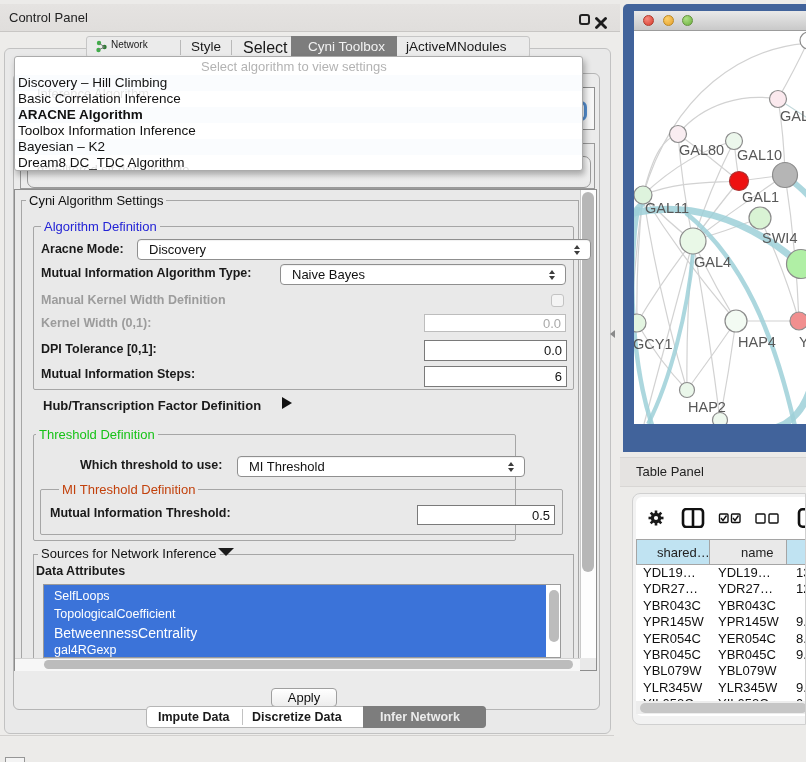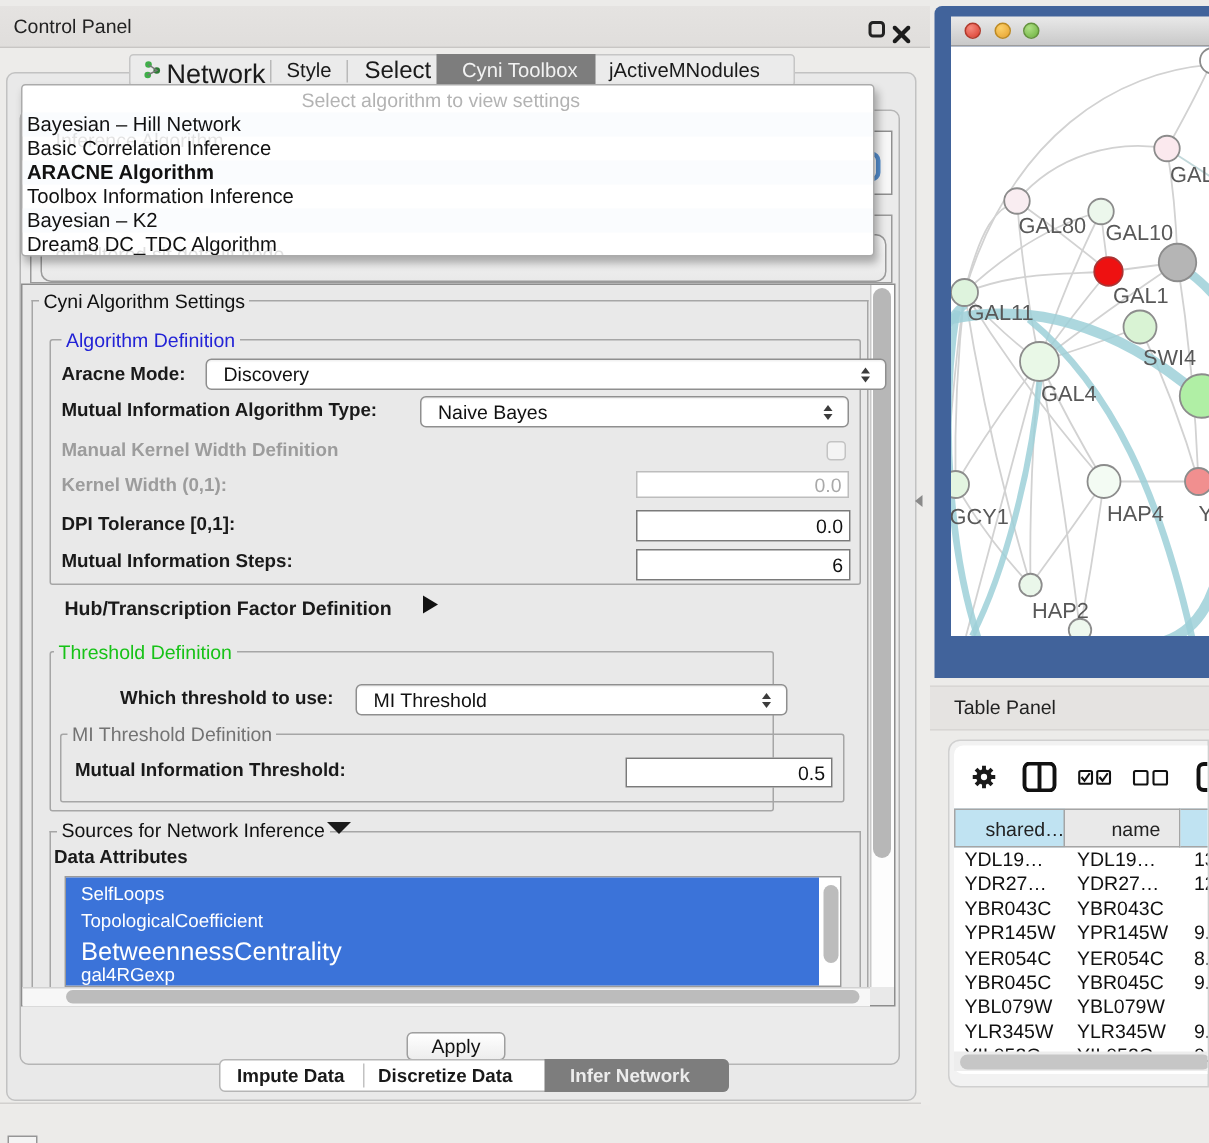--- a/index.html
+++ b/index.html
@@ -38,21 +38,21 @@
   <div class="abs" style="left:86px;top:32px;width:444px;height:22px;background:#ebebeb;border:1px solid #c6c6c6;border-radius:3px;"></div>
   <div class="abs" style="left:291px;top:32px;width:106px;height:22px;background:#7d7d7d;"></div>
   <div class="abs" style="left:95px;top:36px;width:13px;height:14px;">
     <svg width="13" height="14" viewBox="0 0 13 14">
       <circle cx="4" cy="3" r="2.2" fill="#3fae49"></circle>
         <circle cx="3.5" cy="10" r="2.2" fill="#3fae49"></circle>
         <circle cx="9.5" cy="7" r="2.2" fill="#2d7b34"></circle>
       <path d="M4 3 L9.5 7 L3.5 10" stroke="#777" stroke-width="1" fill="none"></path>
     </svg>
   </div>
-  <div class="abs" style="left:111px;top:35px;font-size:18px;color:#1a1a1a;">Network</div>
+  <div class="abs" style="left:111px;top:35px;font-size:10px;color:#1a1a1a;">Network</div>
   <div class="abs" style="left:180px;top:36px;width:1px;height:15px;background:#b9b9b9;"></div>
   <div class="abs" style="left:191px;top:35px;font-size:13.5px;color:#1a1a1a;">Style</div>
   <div class="abs" style="left:231px;top:36px;width:1px;height:15px;background:#b9b9b9;"></div>
   <div class="abs" style="left:243px;top:35px;font-size:16px;color:#1a1a1a;">Select</div>
   <div class="abs" style="left:308px;top:35px;font-size:13.5px;color:#f2f2f2;">Cyni Toolbox</div>
   <div class="abs" style="left:406px;top:35px;font-size:13.5px;color:#1a1a1a;">jActiveMNodules</div>
 
   <div class="abs" style="left:13px;top:69px;width:587px;height:637px;background:#ebebeb;border:1px solid #b5b5b5;border-radius:6px;"></div>
 
   <div class="abs" style="left:540px;top:83px;width:55px;height:43px;background:#f7f7f7;border:1px solid #8f8f8f;"></div>
@@ -89,55 +89,55 @@
 
   <div class="abs lbl" style="left:43px;top:394px;font-size:13px;">Hub/Transcription Factor Definition</div>
   <div class="abs" style="left:282px;top:393px;width:0;height:0;border-top:6.5px solid transparent;border-bottom:6.5px solid transparent;border-left:10px solid #111;"></div>
 
   <div class="abs grp" style="left:33px;top:430px;width:483px;height:107px;">
     <span class="bt" style="left:2px;color:#17c217;">Threshold Definition</span>
   </div>
   <div class="abs lbl" style="left:80px;top:454px;">Which threshold to use:</div>
   <div class="abs combo" style="left:237px;top:452px;width:288px;height:21px;">MI Threshold<span class="carr"></span></div>
   <div class="abs grp" style="left:40px;top:485px;width:523px;height:46px;">
-    <span class="bt" style="left:4px;color:#737373;background:#e9e9e9;">MI Threshold Definition</span>
+    <span class="bt" style="left:18px;color:#c2410c;background:#e9e9e9;">MI Threshold Definition</span>
   </div>
   <div class="abs lbl" style="left:50px;top:502px;">Mutual Information Threshold:</div>
   <div class="abs tf" style="left:417px;top:501px;width:138px;height:20px;">0.5</div>
 
   <div class="abs" style="left:33px;top:550px;width:541px;height:104px;border-left:1px solid #a6a6a6;border-top:1px solid #a6a6a6;border-right:1px solid #a6a6a6;"></div>
   <div class="abs bt" style="left:38px;top:542px;color:#111;background:#e9e9e9;">Sources for Network Inference</div>
   <div class="abs" style="left:218px;top:544px;width:0;height:0;border-left:8.5px solid transparent;border-right:8.5px solid transparent;border-top:8px solid #1a1a1a;"></div>
   <div class="abs lbl" style="left:36px;top:560px;">Data Attributes</div>
   <div class="abs" style="left:43px;top:580px;width:518px;height:74px;background:#fff;border:1px solid #9a9a9a;"></div>
   <div class="abs" style="left:44px;top:581px;width:502px;height:72px;background:#3b73d9;"></div>
   <div class="abs" style="left:54px;top:585px;font-size:12.5px;color:#fff;">SelfLoops</div>
   <div class="abs" style="left:54px;top:603px;font-size:12.5px;color:#fff;">TopologicalCoefficient</div>
-  <div class="abs" style="left:54px;top:621px;font-size:17px;color:#fff;">BetweennessCentrality</div>
+  <div class="abs" style="left:54px;top:621px;font-size:14px;color:#fff;">BetweennessCentrality</div>
   <div class="abs" style="left:54px;top:639px;font-size:12.5px;color:#fff;">gal4RGexp</div>
   <div class="abs" style="left:549px;top:586px;width:10px;height:52px;background:#bcbcbc;border-radius:5px;"></div>
 
   <div class="abs" style="left:271px;top:672px;width:66px;height:19px;background:linear-gradient(#ffffff,#ededed);border:1px solid #9f9f9f;border-radius:4px;display:flex;align-items:center;justify-content:center;font-size:13px;color:#111;margin-top:12px;">Apply</div>
 
   <div class="abs" style="left:146px;top:702px;width:340px;height:22px;background:#fff;border:1px solid #b5b5b5;border-radius:4px;"></div>
   <div class="abs" style="left:363px;top:702px;width:123px;height:22px;background:#7d7d7d;border-radius:0 4px 4px 0;"></div>
   <div class="abs" style="left:158px;top:706px;font-size:12.5px;font-weight:bold;color:#1a1a1a;">Impute Data</div>
   <div class="abs" style="left:242px;top:705px;width:1px;height:16px;background:#c2c2c2;"></div>
   <div class="abs" style="left:252px;top:706px;font-size:12.5px;font-weight:bold;color:#1a1a1a;">Discretize Data</div>
   <div class="abs" style="left:380px;top:706px;font-size:12.5px;font-weight:bold;color:#ececec;">Infer Network</div>
 </div>
 
 <div class="abs" style="left:14px;top:56px;width:569px;height:115px;background:#fff;border:1px solid #ababab;border-radius:3px;box-shadow:2px 4px 6px rgba(0,0,0,0.3);overflow:hidden;">
   <div class="abs" style="left:0;top:18px;width:569px;height:16px;background:#fafcfe;"></div>
   <div class="abs" style="left:0;top:50px;width:569px;height:16px;background:#fafcfe;"></div>
   <div class="abs" style="left:0;top:82px;width:569px;height:16px;background:#fafcfe;"></div>
   <div class="abs" style="left:186px;top:2px;font-size:13px;color:#b3b3b3;">Select algorithm to view settings</div>
   <div class="abs" style="left:22px;top:29px;font-size:13px;color:rgba(40,40,40,0.13);">Inference Algorithm</div>
   <div class="abs" style="left:22px;top:105px;font-size:13px;color:rgba(40,40,40,0.15);">galFiltered.sif default node</div>
-  <div class="abs" style="left:3px;top:18px;font-size:13.5px;color:#111;">Bayesian – Hill Network</div>
+  <div class="abs" style="left:3px;top:18px;font-size:13.5px;color:#111;">Discovery – Hill Climbing</div>
   <div class="abs" style="left:3px;top:34px;font-size:13.5px;color:#111;">Basic Correlation Inference</div>
   <div class="abs" style="left:3px;top:50px;font-size:13.5px;color:#111;font-weight:bold;">ARACNE Algorithm</div>
   <div class="abs" style="left:3px;top:66px;font-size:13.5px;color:#111;">Toolbox Information Inference</div>
   <div class="abs" style="left:3px;top:82px;font-size:13.5px;color:#111;">Bayesian – K2</div>
   <div class="abs" style="left:3px;top:98px;font-size:13.5px;color:#111;">Dream8 DC_TDC Algorithm</div>
 </div>
 
 <div class="abs" style="left:610px;top:330px;width:0;height:0;border-top:4px solid transparent;border-bottom:4px solid transparent;border-right:5px solid #8a8a8a;"></div>
 
 <div class="abs" style="left:623px;top:4px;width:183px;height:448px;background:#41639b;border-radius:5px 0 0 0;">

